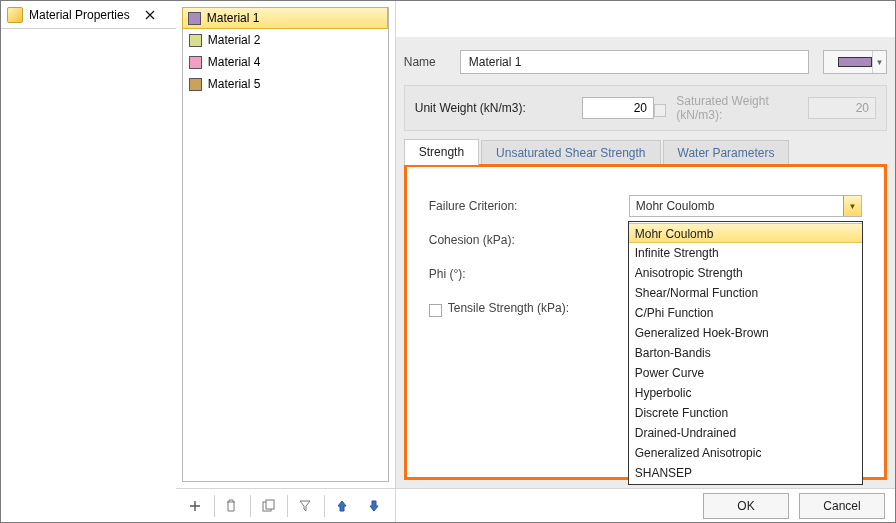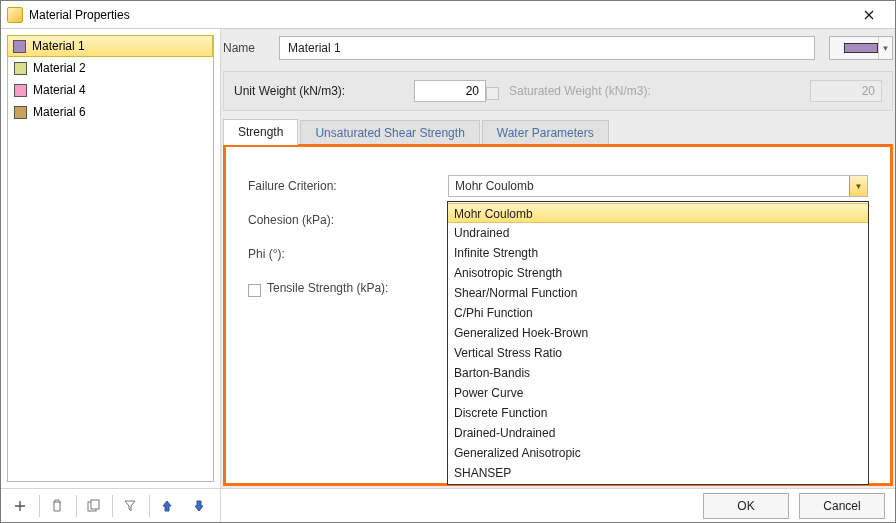--- a/index.html
+++ b/index.html
@@ -6,21 +6,21 @@
   html, body {
     margin: 0; padding: 0;
     font-family: "Segoe UI", Tahoma, sans-serif;
     font-size: 12px;
     color: #333;
     background: #fff;
   }
   .window {
     width: 896px; height: 523px;
     border: 1px solid #7a7a7a;
-    display: flex; flex-direction: column;
+    display: flex; flex-direction: row;
     background: #fff;
   }
   
   .titlebar {
     height: 28px;
     display: flex; align-items: center;
     padding: 0 6px;
     border-bottom: 1px solid #d0d0d0;
     background: #fff;
   }
@@ -95,22 +95,24 @@
 
   .main {
     flex: 1;
     display: flex; flex-direction: column;
     min-width: 0;
   }
   .form-area {
     flex: 1;
     background: #ececec;
     display: flex; flex-direction: column;
+    padding: 6px;
     position: relative;
     min-height: 0;
+    margin-top: 36px;
   }
   .row {
     display: flex; align-items: center; gap: 8px;
   }
   .name-row {
     height: 30px;
     margin: 4px 2px 6px 2px;
   }
   .name-row .lbl { width: 48px; color: #444; }
   .name-input {
@@ -278,21 +280,21 @@
             <div class="mat-item">
               <span class="swatch" style="background: rgb(216, 224, 142);"></span>
               <span>Material 2</span>
             </div>
             <div class="mat-item">
               <span class="swatch" style="background: rgb(243, 158, 195);"></span>
               <span>Material 4</span>
             </div>
             <div class="mat-item">
               <span class="swatch" style="background: rgb(202, 162, 92);"></span>
-              <span>Material 6</span>
+              <span>Material 5</span>
             </div>
           </div>
       </div>
       <div class="toolbar">
         <div class="tool-btn">
           <svg width="12" height="12" viewBox="0 0 12 12">
               <path d="M6 1 V11 M1 6 H11" stroke="#555" stroke-width="1.4"></path>
             </svg>
         </div>
         <div class="tool-sep"></div>
@@ -368,29 +370,28 @@
           <div class="field-row">
             <div class="flbl">Phi (°):</div>
           </div>
           <div class="field-row">
             <span class="chk" style="margin-right:6px;"></span>
             <div class="flbl" style="width:auto;">Tensile Strength (kPa):</div>
           </div>
 
           <div class="dropdown" id="dd">
               <div class="dd-item hl">Mohr Coulomb</div>
-              <div class="dd-item">Undrained</div>
               <div class="dd-item">Infinite Strength</div>
               <div class="dd-item">Anisotropic Strength</div>
               <div class="dd-item">Shear/Normal Function</div>
               <div class="dd-item">C/Phi Function</div>
               <div class="dd-item">Generalized Hoek-Brown</div>
-              <div class="dd-item">Vertical Stress Ratio</div>
               <div class="dd-item">Barton-Bandis</div>
               <div class="dd-item">Power Curve</div>
+              <div class="dd-item">Hyperbolic</div>
               <div class="dd-item">Discrete Function</div>
               <div class="dd-item">Drained-Undrained</div>
               <div class="dd-item">Generalized Anisotropic</div>
               <div class="dd-item">SHANSEP</div>
             </div>
         </div>
       </div>
 
       <div class="bottom-bar">
         <div class="btn">OK</div>

